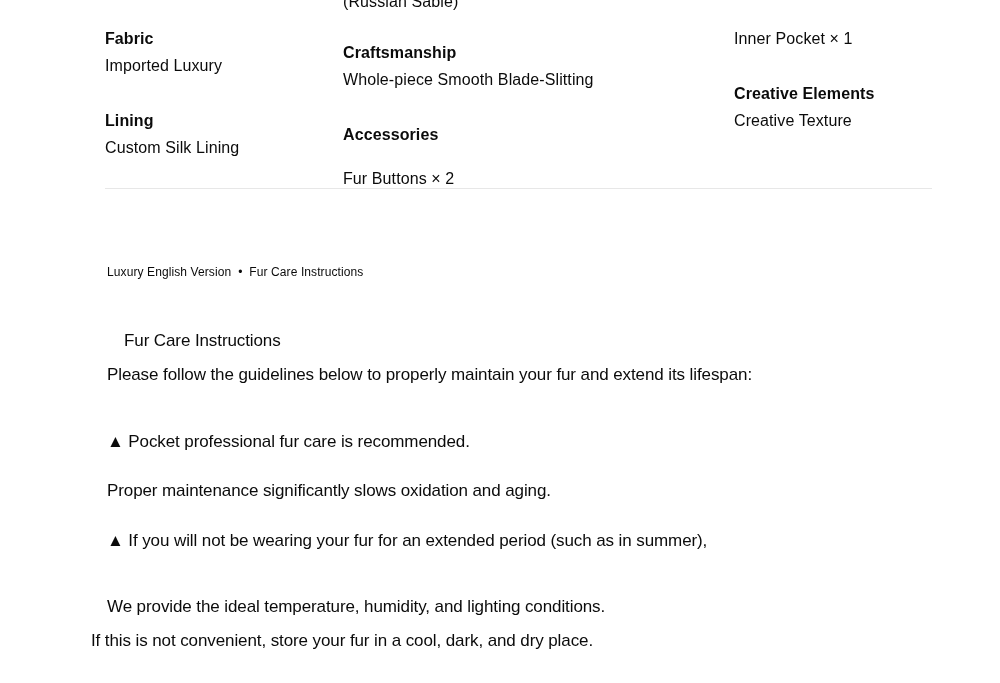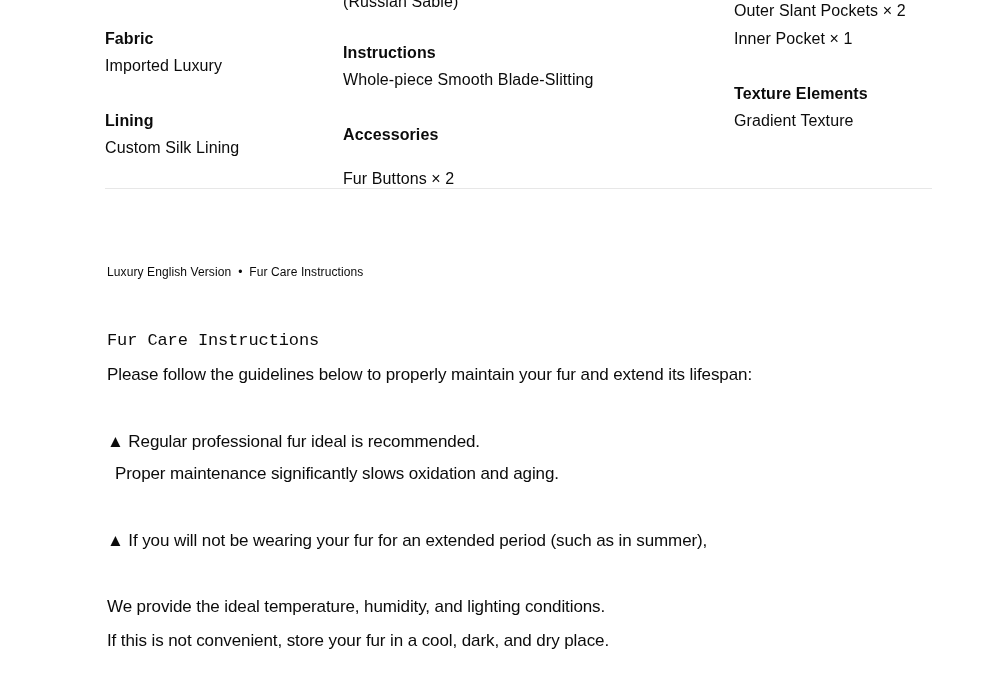--- a/index.html
+++ b/index.html
@@ -48,37 +48,36 @@
 
 <div id="screen">
 
   <div class="line" style="left:343px; top:-6px;">(Russian Sable)</div>
 
   <div class="line spec-label" style="left:105px; top:31px;">Fabric</div>
   <div class="line" style="left:105px; top:58px;">Imported Luxury</div>
   <div class="line spec-label" style="left:105px; top:113px;">Lining</div>
   <div class="line" style="left:105px; top:140px;">Custom Silk Lining</div>
 
-  <div class="line spec-label" style="left:343px; top:45px;">Instructions</div>
+  <div class="line spec-label" style="left:343px; top:45px;">Craftsmanship</div>
   <div class="line" style="left:343px; top:72px;">Whole-piece Smooth Blade-Slitting</div>
   <div class="line spec-label" style="left:343px; top:127px;">Accessories</div>
   <div class="line" style="left:343px; top:155px;margin-top:16px;">Fur Buttons × 2</div>
 
-  <div class="line" style="left:734px; top:3px;">Outer Slant Pockets × 2</div>
   <div class="line" style="left:734px; top:31px;">Inner Pocket × 1</div>
-  <div class="line spec-label" style="left:734px; top:86px;">Texture Elements</div>
-  <div class="line" style="left:734px; top:113px;">Gradient Texture</div>
+  <div class="line spec-label" style="left:734px; top:86px;">Creative Elements</div>
+  <div class="line" style="left:734px; top:113px;">Creative Texture</div>
 
   <div class="divider"></div>
 
   <div class="line section-title" style="left:107px; top:266px;">Luxury English Version  •  Fur Care Instructions</div>
 
-  <div class="line body-line" style="left:107px; top:332px;font-family:Liberation Mono, monospace;">Fur Care Instructions</div>
+  <div class="line body-line" style="left:124px; top:332px;">Fur Care Instructions</div>
   <div class="line body-line" style="left:107px; top:366px;">Please follow the guidelines below to properly maintain your fur and extend its lifespan:</div>
 
-  <div class="line body-line" style="left:107px; top:433px;">▲ Regular professional fur ideal is recommended.</div>
-  <div class="line body-line" style="left:107px; top:465px;margin-left:8px;">Proper maintenance significantly slows oxidation and aging.</div>
+  <div class="line body-line" style="left:107px; top:433px;">▲ Pocket professional fur care is recommended.</div>
+  <div class="line body-line" style="left:107px; top:482px;">Proper maintenance significantly slows oxidation and aging.</div>
 
   <div class="line body-line" style="left:107px; top:532px;">▲ If you will not be wearing your fur for an extended period (such as in summer),</div>
   <div class="line body-line" style="left:107px; top:598px;">We provide the ideal temperature, humidity, and lighting conditions.</div>
-  <div class="line body-line" style="left:107px; top:632px;">If this is not convenient, store your fur in a cool, dark, and dry place.</div>
+  <div class="line body-line" style="left:91px; top:632px;">If this is not convenient, store your fur in a cool, dark, and dry place.</div>
 
 </div>
 
 </body></html>

